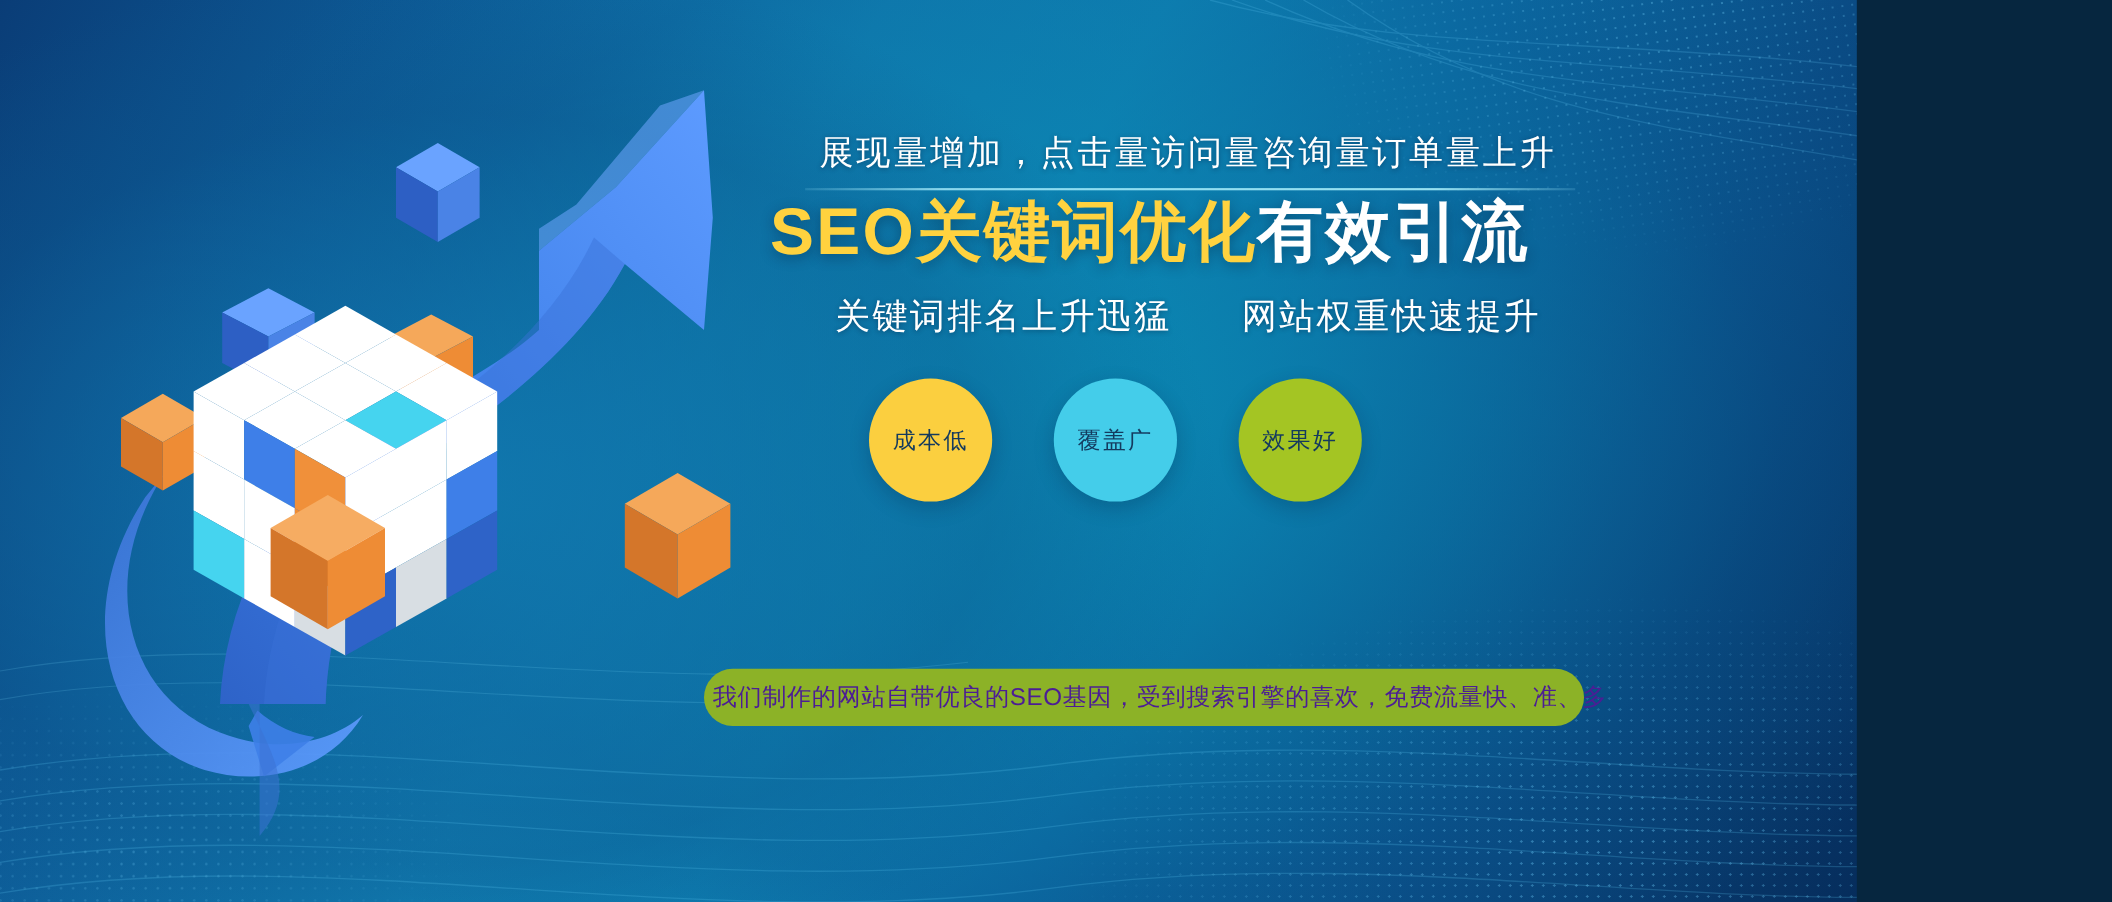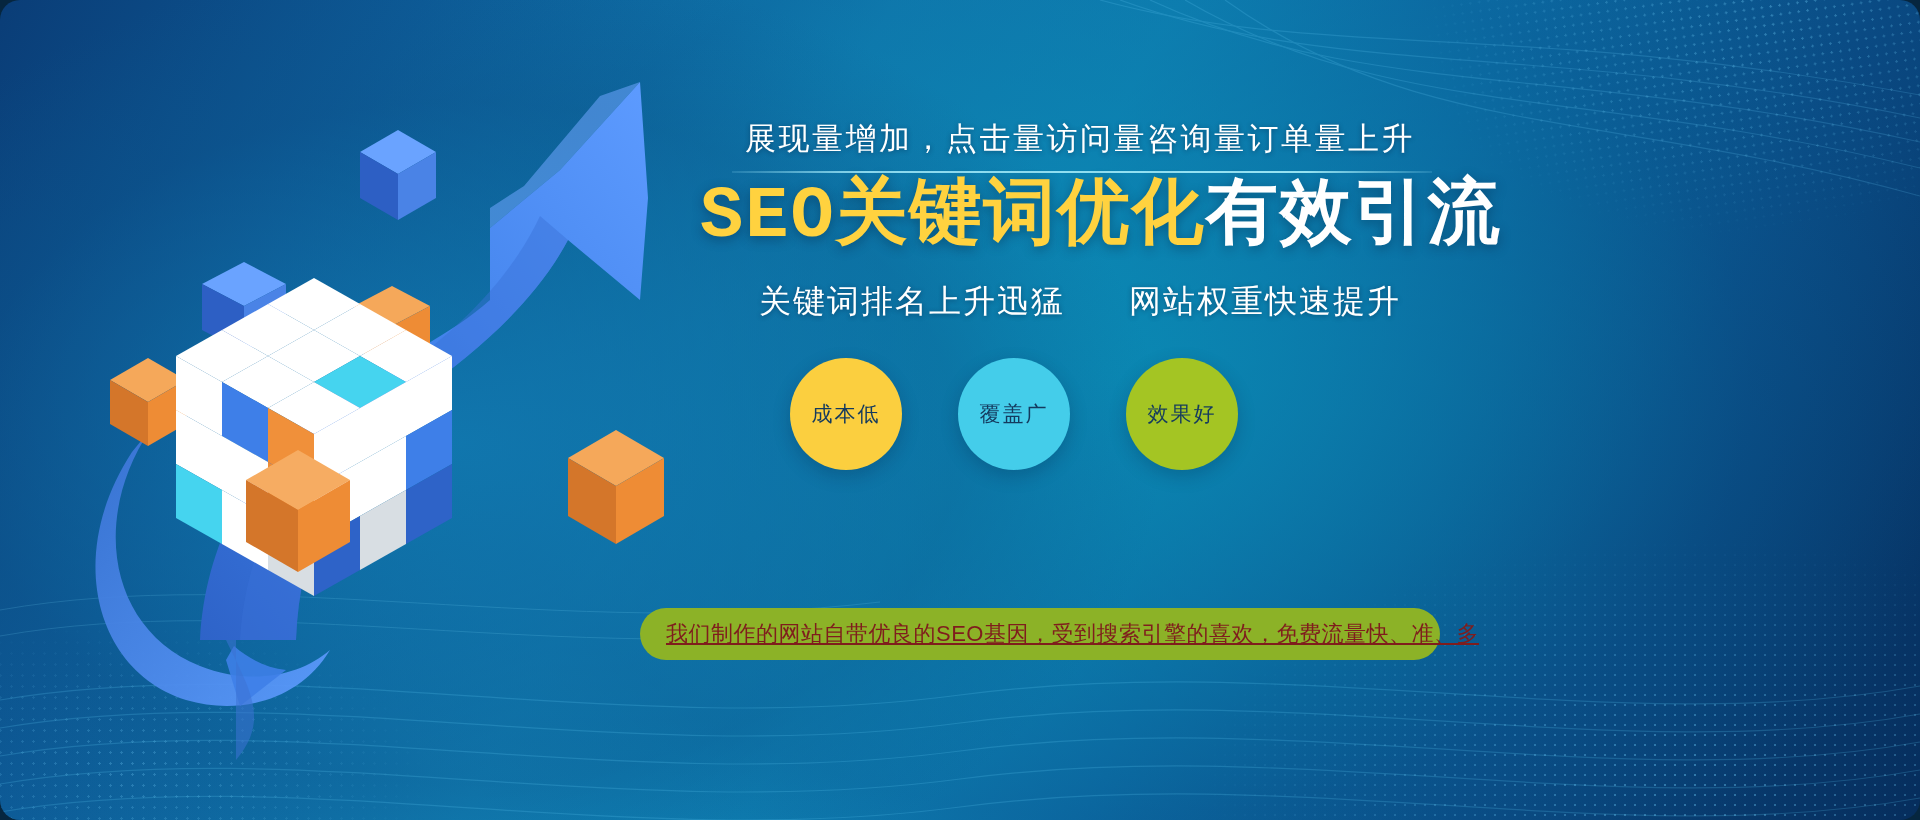--- a/index.html
+++ b/index.html
@@ -1,23 +1,22 @@
 <!DOCTYPE html>
 <html><head>
 <meta charset="utf-8">
 <style>
   html,body{margin:0;padding:0;background:#06263f;}
   body{width:1920px;height:820px;overflow:hidden;font-family:"Liberation Sans","DejaVu Sans",sans-serif;}
 
-  .banner{position:relative;width:1920px;height:820px;overflow:hidden;
+  .banner{position:relative;width:1688px;height:820px;overflow:hidden;
     background:
       radial-gradient(900px 620px at 24% 54%, rgba(17,120,175,0.85) 0%, rgba(12,85,140,0.35) 55%, rgba(8,50,95,0) 78%),
       radial-gradient(1100px 760px at 58% 46%, rgba(10,140,180,0.80) 0%, rgba(9,95,150,0.30) 58%, rgba(7,45,90,0) 80%),
       linear-gradient(118deg, #0a3d77 0%, #0d5a96 18%, #1180b4 38%, #0f86b8 50%, #0c6aa3 64%, #0a4a83 80%, #062d5c 100%);
-    border-radius: 20px;
   }
 
   
   .mesh{position:absolute;inset:0;pointer-events:none;}
   .dots-tr{position:absolute;right:-40px;top:-60px;width:760px;height:430px;
     background-image:radial-gradient(rgba(120,215,255,0.40) 1px, transparent 1.3px);
     background-size:9px 9px;
     -webkit-mask-image:radial-gradient(ellipse 62% 70% at 78% 22%, #000 0%, rgba(0,0,0,0.55) 48%, transparent 76%);
     mask-image:radial-gradient(ellipse 62% 70% at 78% 22%, #000 0%, rgba(0,0,0,0.55) 48%, transparent 76%);
     transform:rotate(-8deg);opacity:.85;}
@@ -40,23 +39,23 @@
   
   .content{position:absolute;left:640px;top:120px;width:1240px;height:580px;}
 
   .kicker{font-size:31px;color:#ffffff;letter-spacing:2.5px;text-align:center;
     width:760px;margin-left:60px;font-weight:400;line-height:1.2;
     text-shadow:0 1px 5px rgba(0,25,55,.45);}
 
   .rule{width:700px;height:2px;margin:14px 0 4px 92px;
     background:linear-gradient(90deg, rgba(150,230,255,.15) 0%, rgba(170,240,255,.80) 18%, rgba(175,245,255,.85) 82%, rgba(150,230,255,.15) 100%);}
 
-  .headline{font-size:72px;font-weight:bold;letter-spacing:2px;line-height:1.12;
+  .headline{font-size:60px;font-weight:bold;letter-spacing:2px;line-height:1.12;
     width:760px;margin-left:60px;text-align:left;white-space:nowrap;
-    text-shadow:0 3px 12px rgba(0,30,60,.40);font-family:Liberation Mono, monospace;}
+    text-shadow:0 3px 12px rgba(0,30,60,.40);}
   .headline .hl-y{color:#FFD23F;}
   .headline .hl-w{color:#ffffff;}
 
   .subline{font-size:32px;color:#ffffff;letter-spacing:2px;text-align:center;
     width:760px;margin-left:60px;margin-top:22px;
     text-shadow:0 1px 5px rgba(0,25,55,.45);}
   .subline .gap{display:inline-block;width:42px;}
 
   
   .circles{position:relative;margin-top:34px;margin-left:150px;width:620px;height:140px;}
@@ -65,22 +64,22 @@
     font-size:21px;letter-spacing:2px;color:#143a5e;
     box-shadow:0 6px 18px rgba(0,25,55,.22);}
   .c1{left:0;background:#FBCF3F;}
   .c2{left:168px;background:#44CDEA;}
   .c3{left:336px;background:#A4C523;}
 
   
   .greenbar{position:absolute;left:0;top:488px;width:800px;height:52px;
     background:#8CB227;border-radius:26px 26px 26px 26px;
     display:flex;align-items:center;}
-  .greenbar .gtext{color:#7f1d1d;font-size:22px;letter-spacing:.5px;
-    white-space:nowrap;padding-left:26px;text-decoration:underline;}
+  .greenbar .gtext{color:#4c1d95;font-size:22px;letter-spacing:.5px;
+    white-space:nowrap;padding-left:8px;}
 </style>
 </head>
 <body>
 
 <div class="banner">
 
   <div class="mesh">
     <div class="dots-tr"></div>
     <div class="dots-br"></div>
     <div class="dots-bl"></div>

